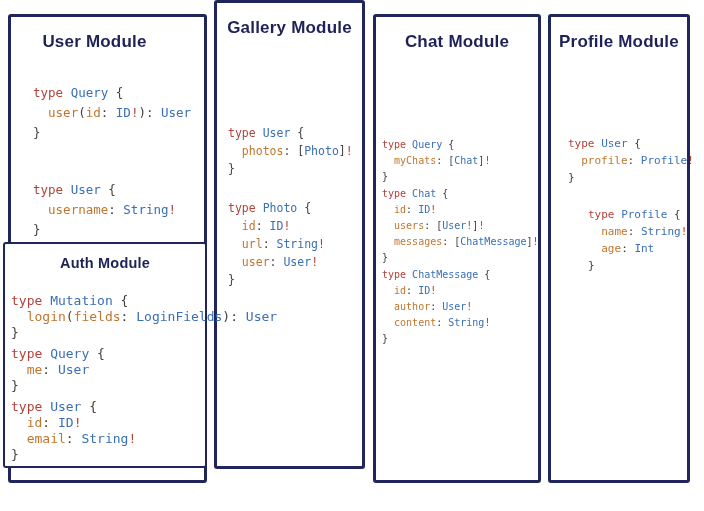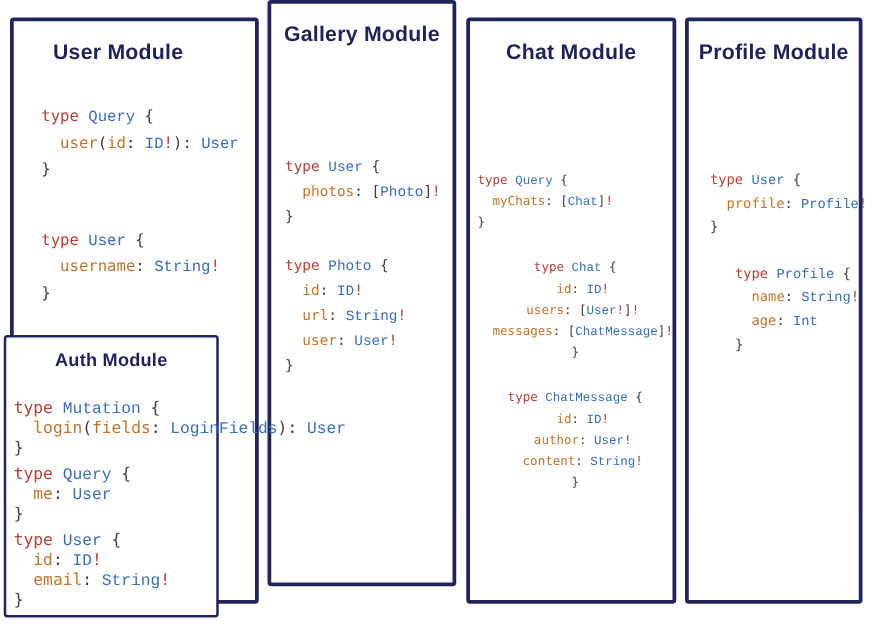--- a/index.html
+++ b/index.html
@@ -13,46 +13,46 @@
     position:relative;width:704px;height:511px;background:#ffffff;overflow:hidden;
   }
   .panel{
     position:absolute;background:#ffffff;border:3px solid var(--border);
     border-radius:3px;
   }
   #panel-user   {left:8px;  top:14px; width:199px;height:469px;}
   #panel-gallery{left:214px;top:0; width:151px;height:469px;}
   #panel-chat   {left:373px;top:14px; width:168px;height:469px;}
   #panel-profile{left:548px;top:14px; width:142px;height:469px;}
-  #panel-auth   {left:3px;  top:268px;width:172px;height:226px;border-width:2.5px;z-index:2;}
+  #panel-auth   {left:3px;  top:242px;width:204px;height:226px;border-width:2.5px;z-index:2;}
 
   .title{
     text-align:center;font-weight:700;color:var(--title);
     font-size:17px;padding-top:15px;letter-spacing:.2px;
   }
   #panel-user .title{margin-right:26px;}
   #panel-auth .title{font-size:14.5px;padding-top:11px;}
 
   .code{
     position:absolute;font-family:"DejaVu Sans Mono", monospace;
     white-space:pre;color:var(--p);
   }
   #code-user   {left:22px;top:66px; font-size:12.5px;line-height:20px;}
   #code-gallery{left:11px;top:121px;font-size:11.5px;line-height:18px;}
   #code-chat   {left:6px; top:120px;font-size:10px;  line-height:16px;}
   #code-profile{left:17px;top:118px;font-size:11px;  line-height:17px;}
   #code-auth   {left:6px; top:49px; font-size:13px;   line-height:16px;}
 
   #code-user    .blk + .blk{margin-top:37px;}
   #code-gallery .blk + .blk{margin-top:21px;}
-  #code-chat    .blk + .blk{margin-top:20px;text-align:center;}
+  #code-chat    .blk + .blk{margin-top:1px;}
   #code-profile .blk + .blk{margin-top:20px;margin-left:20px;}
   #code-auth    .blk + .blk{margin-top:5px;}
 
-  .k{color:var(--k);} .t{color:var(--t);font-family:Liberation Mono, monospace;} .f{color:var(--f);}
+  .k{color:var(--k);} .t{color:var(--t);} .f{color:var(--f);}
   .p{color:var(--p);} .b{color:var(--b);}
 </style>
 </head>
 <body>
 
 <div class="canvas">
 
   <section class="panel" id="panel-user">
     <h2 class="title">User Module</h2>
     <div class="code" id="code-user"><div class="blk"><div class="line"><span class="k">type </span><span class="t">Query</span><span class="p"> {</span></div><div class="line"><span class="p">  </span><span class="f">user</span><span class="p">(</span><span class="f">id</span><span class="p">: </span><span class="t">ID</span><span class="b">!</span><span class="p">): </span><span class="t">User</span></div><div class="line"><span class="p">}</span></div></div><div class="blk"><div class="line"><span class="k">type </span><span class="t">User</span><span class="p"> {</span></div><div class="line"><span class="p">  </span><span class="f">username</span><span class="p">: </span><span class="t">String</span><span class="b">!</span></div><div class="line"><span class="p">}</span></div></div></div>

